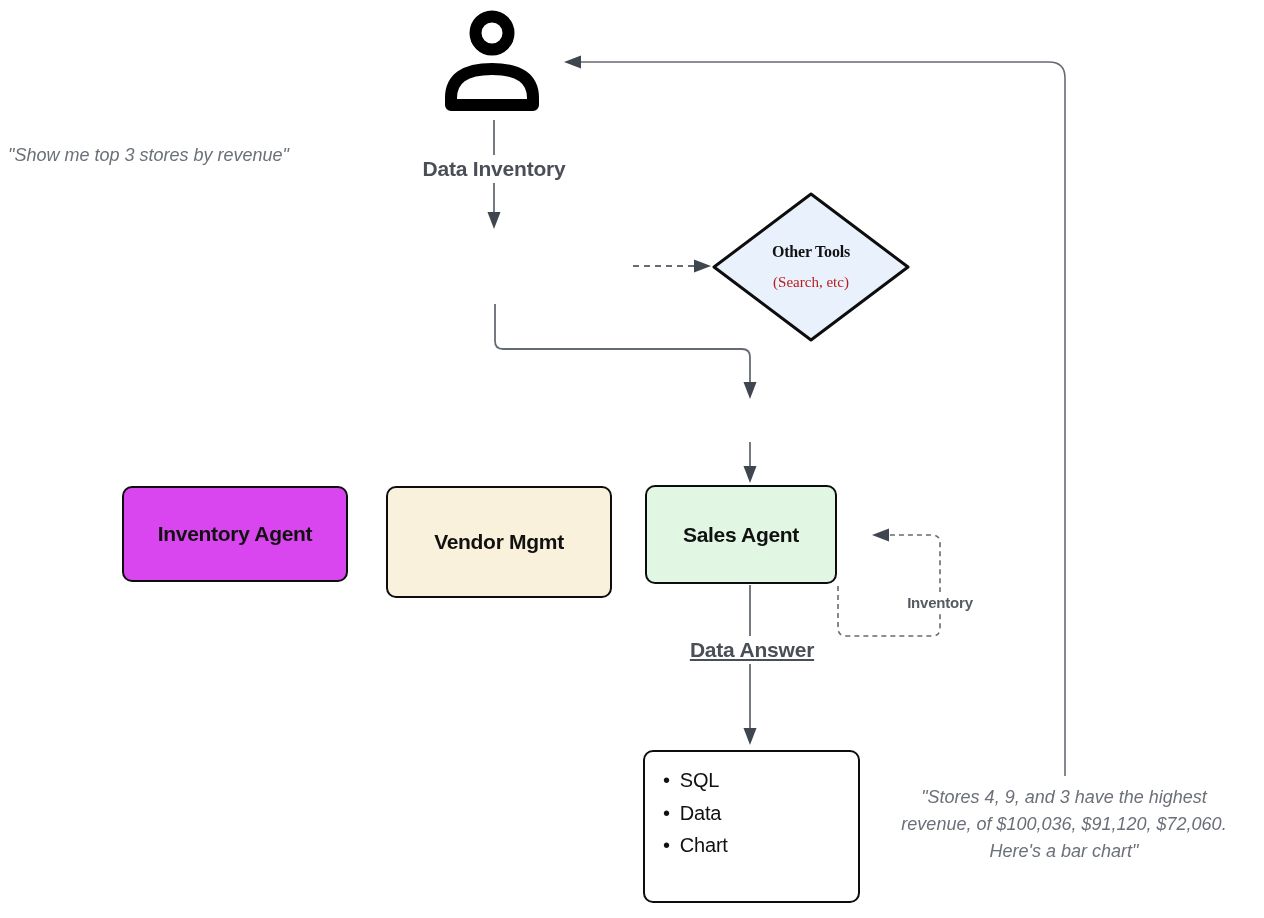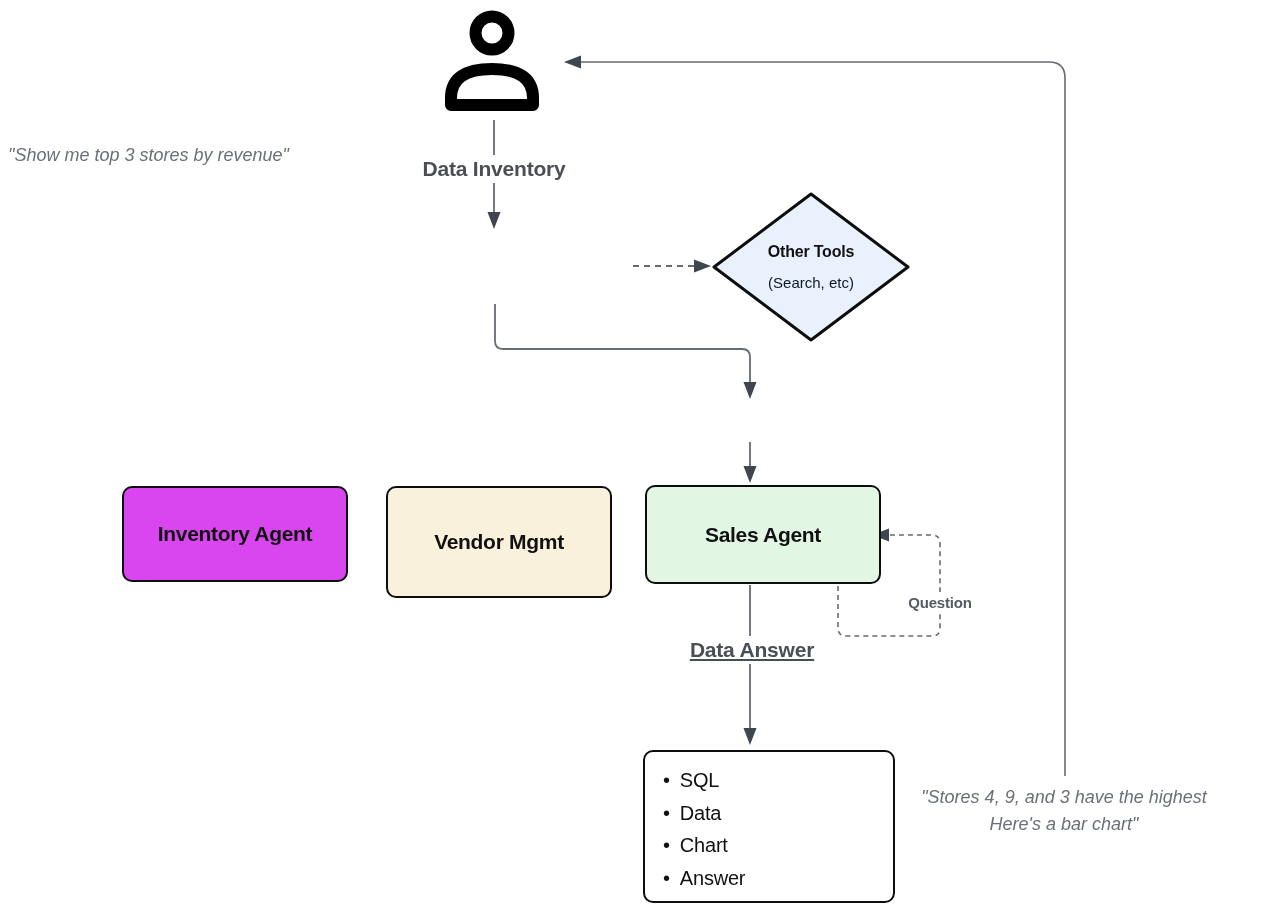--- a/index.html
+++ b/index.html
@@ -24,48 +24,49 @@
     border-radius: 10px;
     font-weight: bold;
     color: #111111;
     letter-spacing: -0.3px;
     text-align: center;
   }
   .node-orchestrator { left: 365px; top: 229px; width: 263px; height: 74px; background: #d6e4f8; font-size: 21px; }
   .node-wrap  { left: 121px; top: 401px; width: 751px; height: 40px; background: #f1f1f1; border-radius: 8px; font-size: 20px; }
   .node-inventory { left: 122px; top: 486px; width: 226px; height: 96px; background: #d946ef; font-size: 21px; }
   .node-vendor    { left: 386px; top: 486px; width: 226px; height: 112px; background: #faf1dc; font-size: 21px; }
-  .node-sales     { left: 645px; top: 485px; width: 236px; height: 99px; background: #e2f6e4; font-size: 21px; }
+  .node-sales     { left: 645px; top: 485px; width: 192px; height: 99px; background: #e2f6e4; font-size: 21px; }
 
   .node-output {
     position: absolute; z-index: 2;
-    left: 643px; top: 750px; width: 252px; height: 153px;
+    left: 643px; top: 750px; width: 217px; height: 153px;
     background: #ffffff;
     border: 2.5px solid #0d0d0d;
     border-radius: 10px;
     padding: 12px 0 0 18px;
   }
   .node-output ul { list-style: none; }
   .node-output li {
     font-size: 20px; color: #111111; line-height: 32.5px;
     letter-spacing: -0.2px;
   }
   .node-output li::before { content: "•"; margin-right: 10px; }
 
   .user-icon-wrap { position: absolute; left: 442px; top: 6px; width: 100px; height: 110px; z-index: 2; }
 
   .diamond-wrap { position: absolute; left: 710px; top: 190px; width: 202px; height: 154px; z-index: 2; }
   .diamond-wrap svg { position: absolute; left: 0; top: 0; }
   .diamond-text {
     position: absolute; left: 0; top: 0; width: 100%; height: 100%;
     display: flex; flex-direction: column; align-items: center; justify-content: center;
     z-index: 2;
+    font-family: Liberation Serif, serif;
   }
   .diamond-title { font-size: 16px; font-weight: bold; color: #111111; letter-spacing: -0.2px; }
-  .diamond-sub   { font-size: 15px; color: #0f172a; margin-top: 13px; }
+  .diamond-sub   { font-size: 15px; color: #b91c1c; margin-top: 13px; }
 
   .flow-label {
     position: absolute; z-index: 3;
     background: #ffffff;
     font-weight: bold;
     color: #4a4f57;
     white-space: nowrap;
     padding: 2px 6px;
     transform: translateX(-50%);
     letter-spacing: -0.2px;
@@ -116,26 +117,27 @@
   <div class="user-icon-wrap">
     <svg width="100" height="110" viewBox="0 0 100 110">
       <circle cx="50" cy="27" r="16.5" fill="none" stroke="#000000" stroke-width="12"></circle>
       <path d="M9,99 L9,92 Q9,63 50,63 Q91,63 91,92 L91,99 Z" fill="none" stroke="#000000" stroke-width="12" stroke-linejoin="round"></path>
     </svg>
   </div>
 
   <div class="quote quote-left">"Show me top 3 stores by revenue"</div>
   <div class="quote quote-right">
     <div>"Stores 4, 9, and 3 have the highest</div>
+    <div>revenue, of $100,036, $91,120, $72,060.</div>
     <div>Here's a bar chart"</div>
   </div>
 
   <div class="flow-label label-question">Data Inventory</div>
   <div class="flow-label label-answer">Data Answer</div>
-  <div class="flow-label label-reasoning">Question</div>
+  <div class="flow-label label-reasoning">Inventory</div>
 
 
   <div class="diamond-wrap">
     <svg width="202" height="154" viewBox="0 0 202 154">
       <polygon points="101,4 198,77 101,150 4,77" fill="#e9f1fc" stroke="#0d0d0d" stroke-width="3" stroke-linejoin="round"></polygon>
     </svg>
     <div class="diamond-text">
       <div class="diamond-title">Other Tools</div>
       <div class="diamond-sub">(Search, etc)</div>
     </div>
@@ -152,17 +154,16 @@
 
   <div class="node node-sales">
     <span>Sales Agent</span>
   </div>
 
   <div class="node-output">
     <ul>
       <li>SQL</li>
       <li>Data</li>
       <li>Chart</li>
-      <li>Answer</li>
     </ul>
   </div>
 
 </div>
 
 </body></html>

